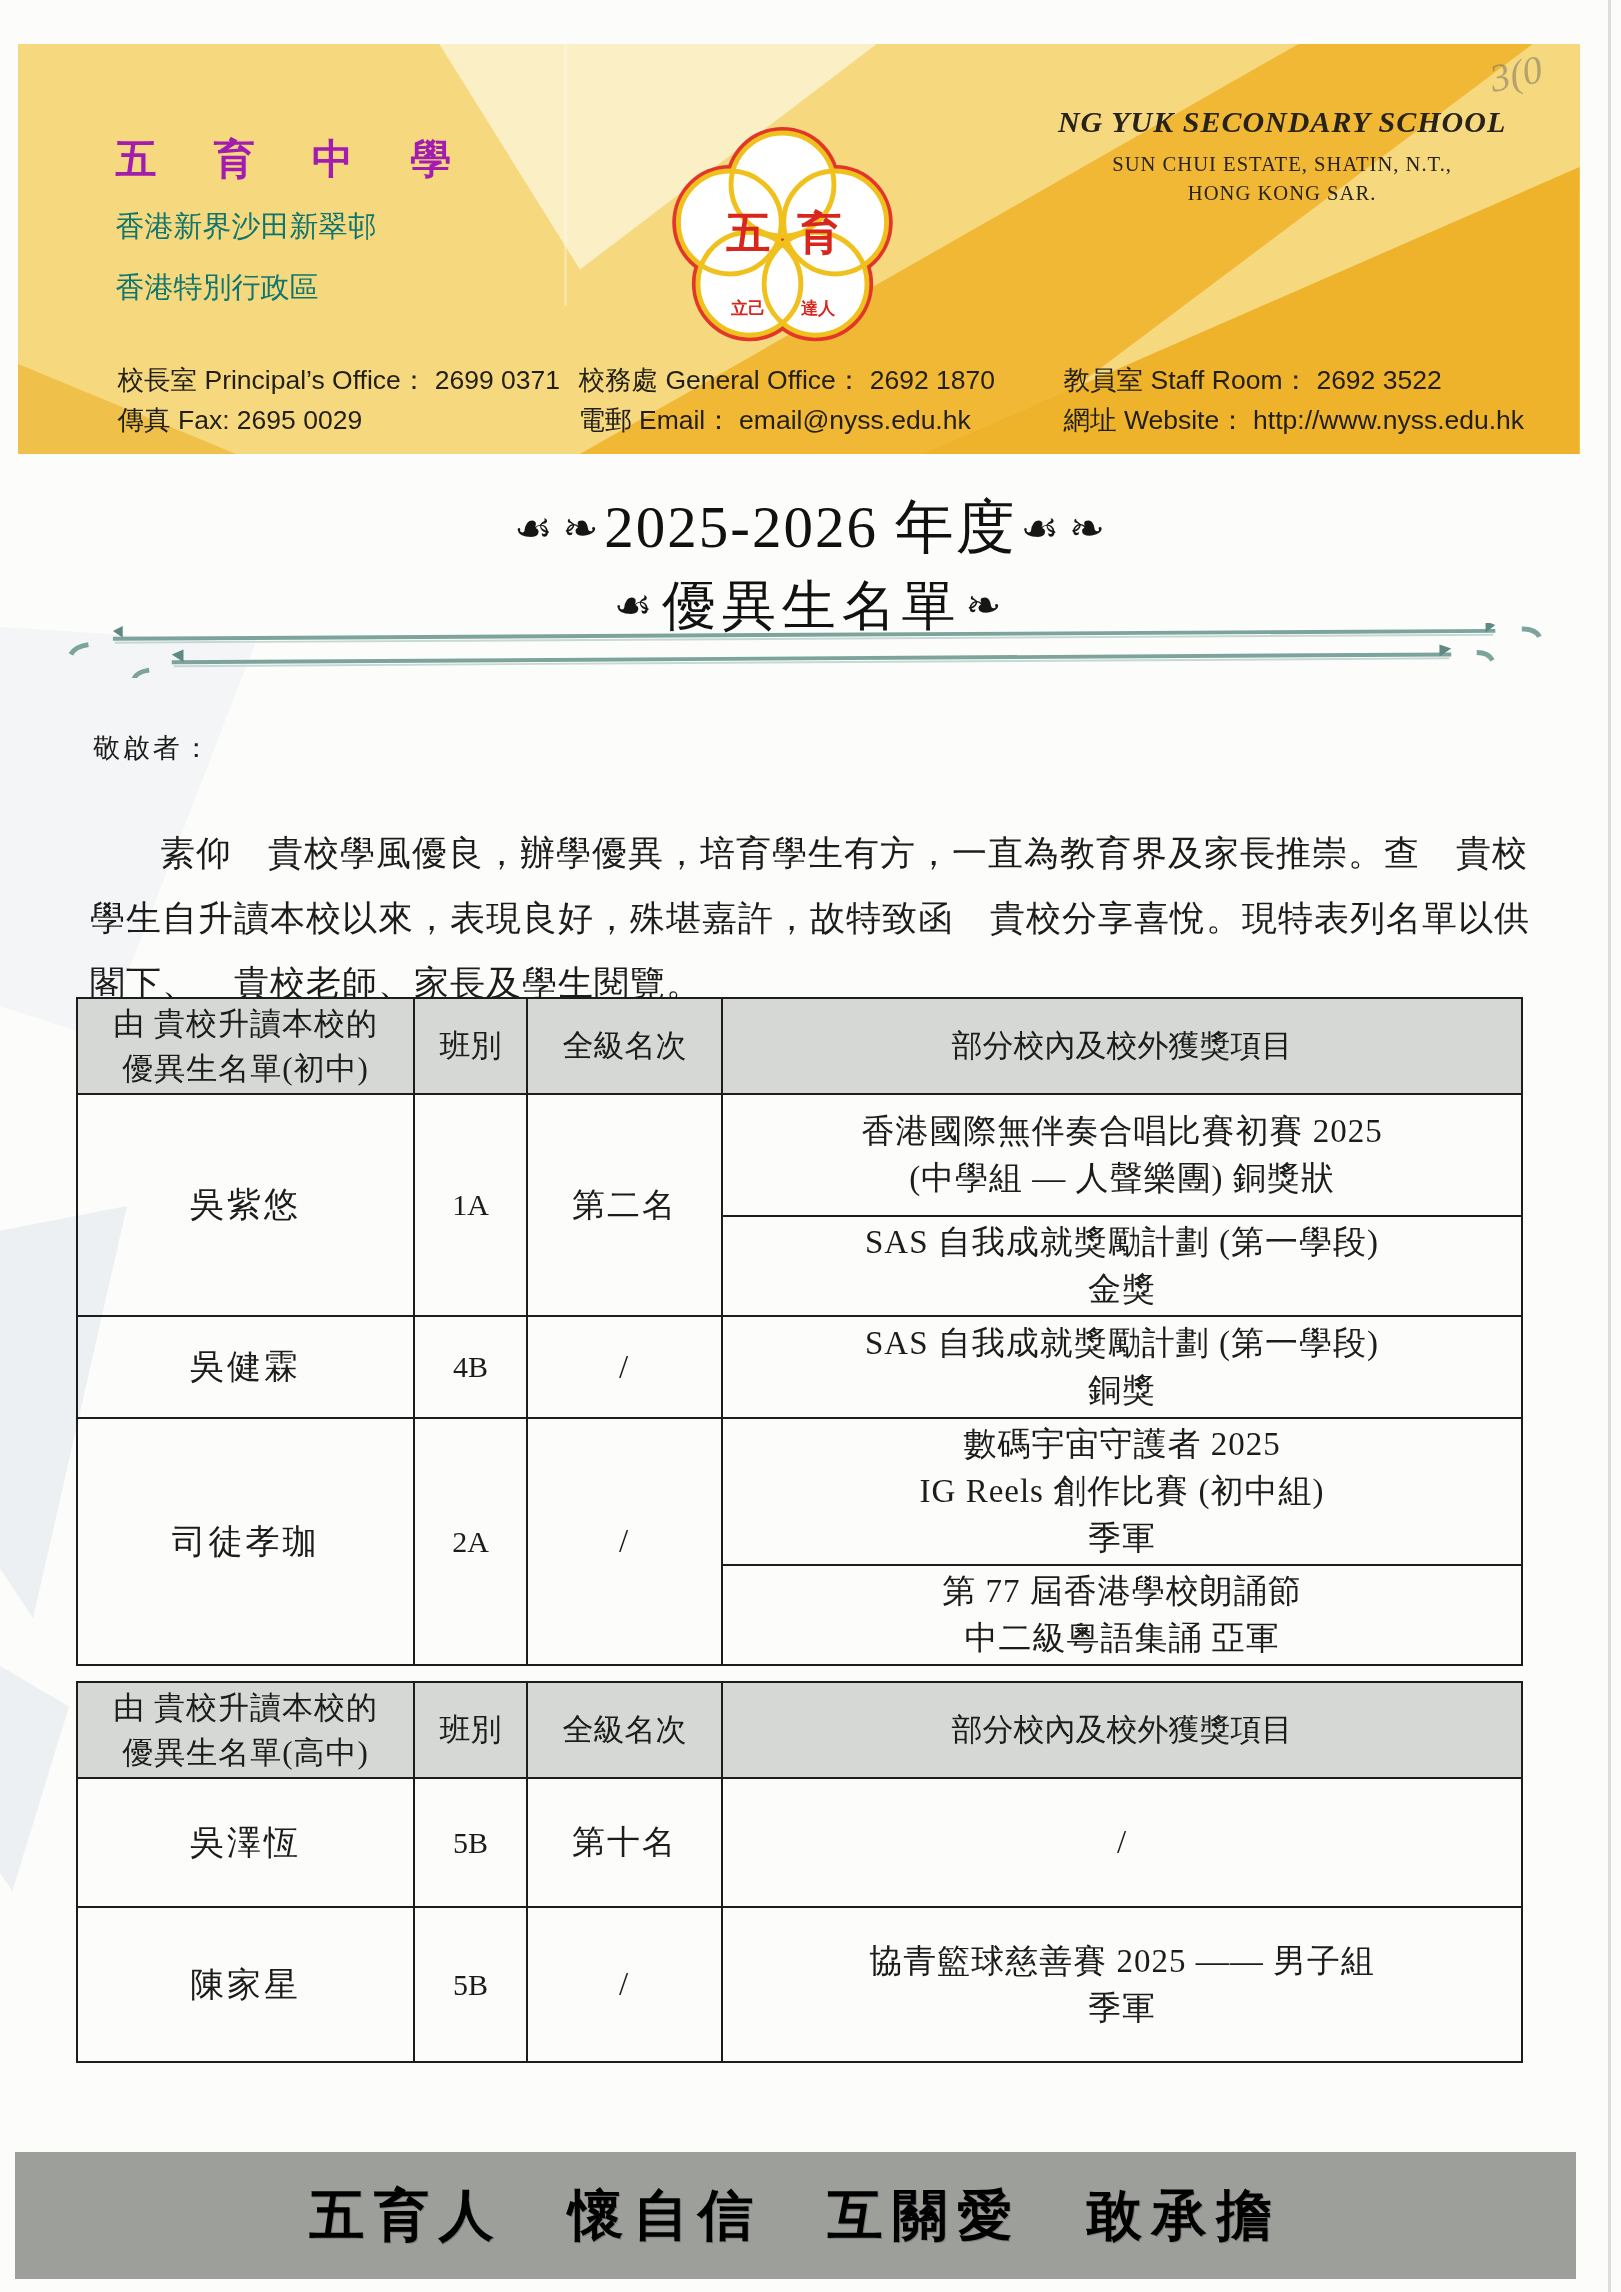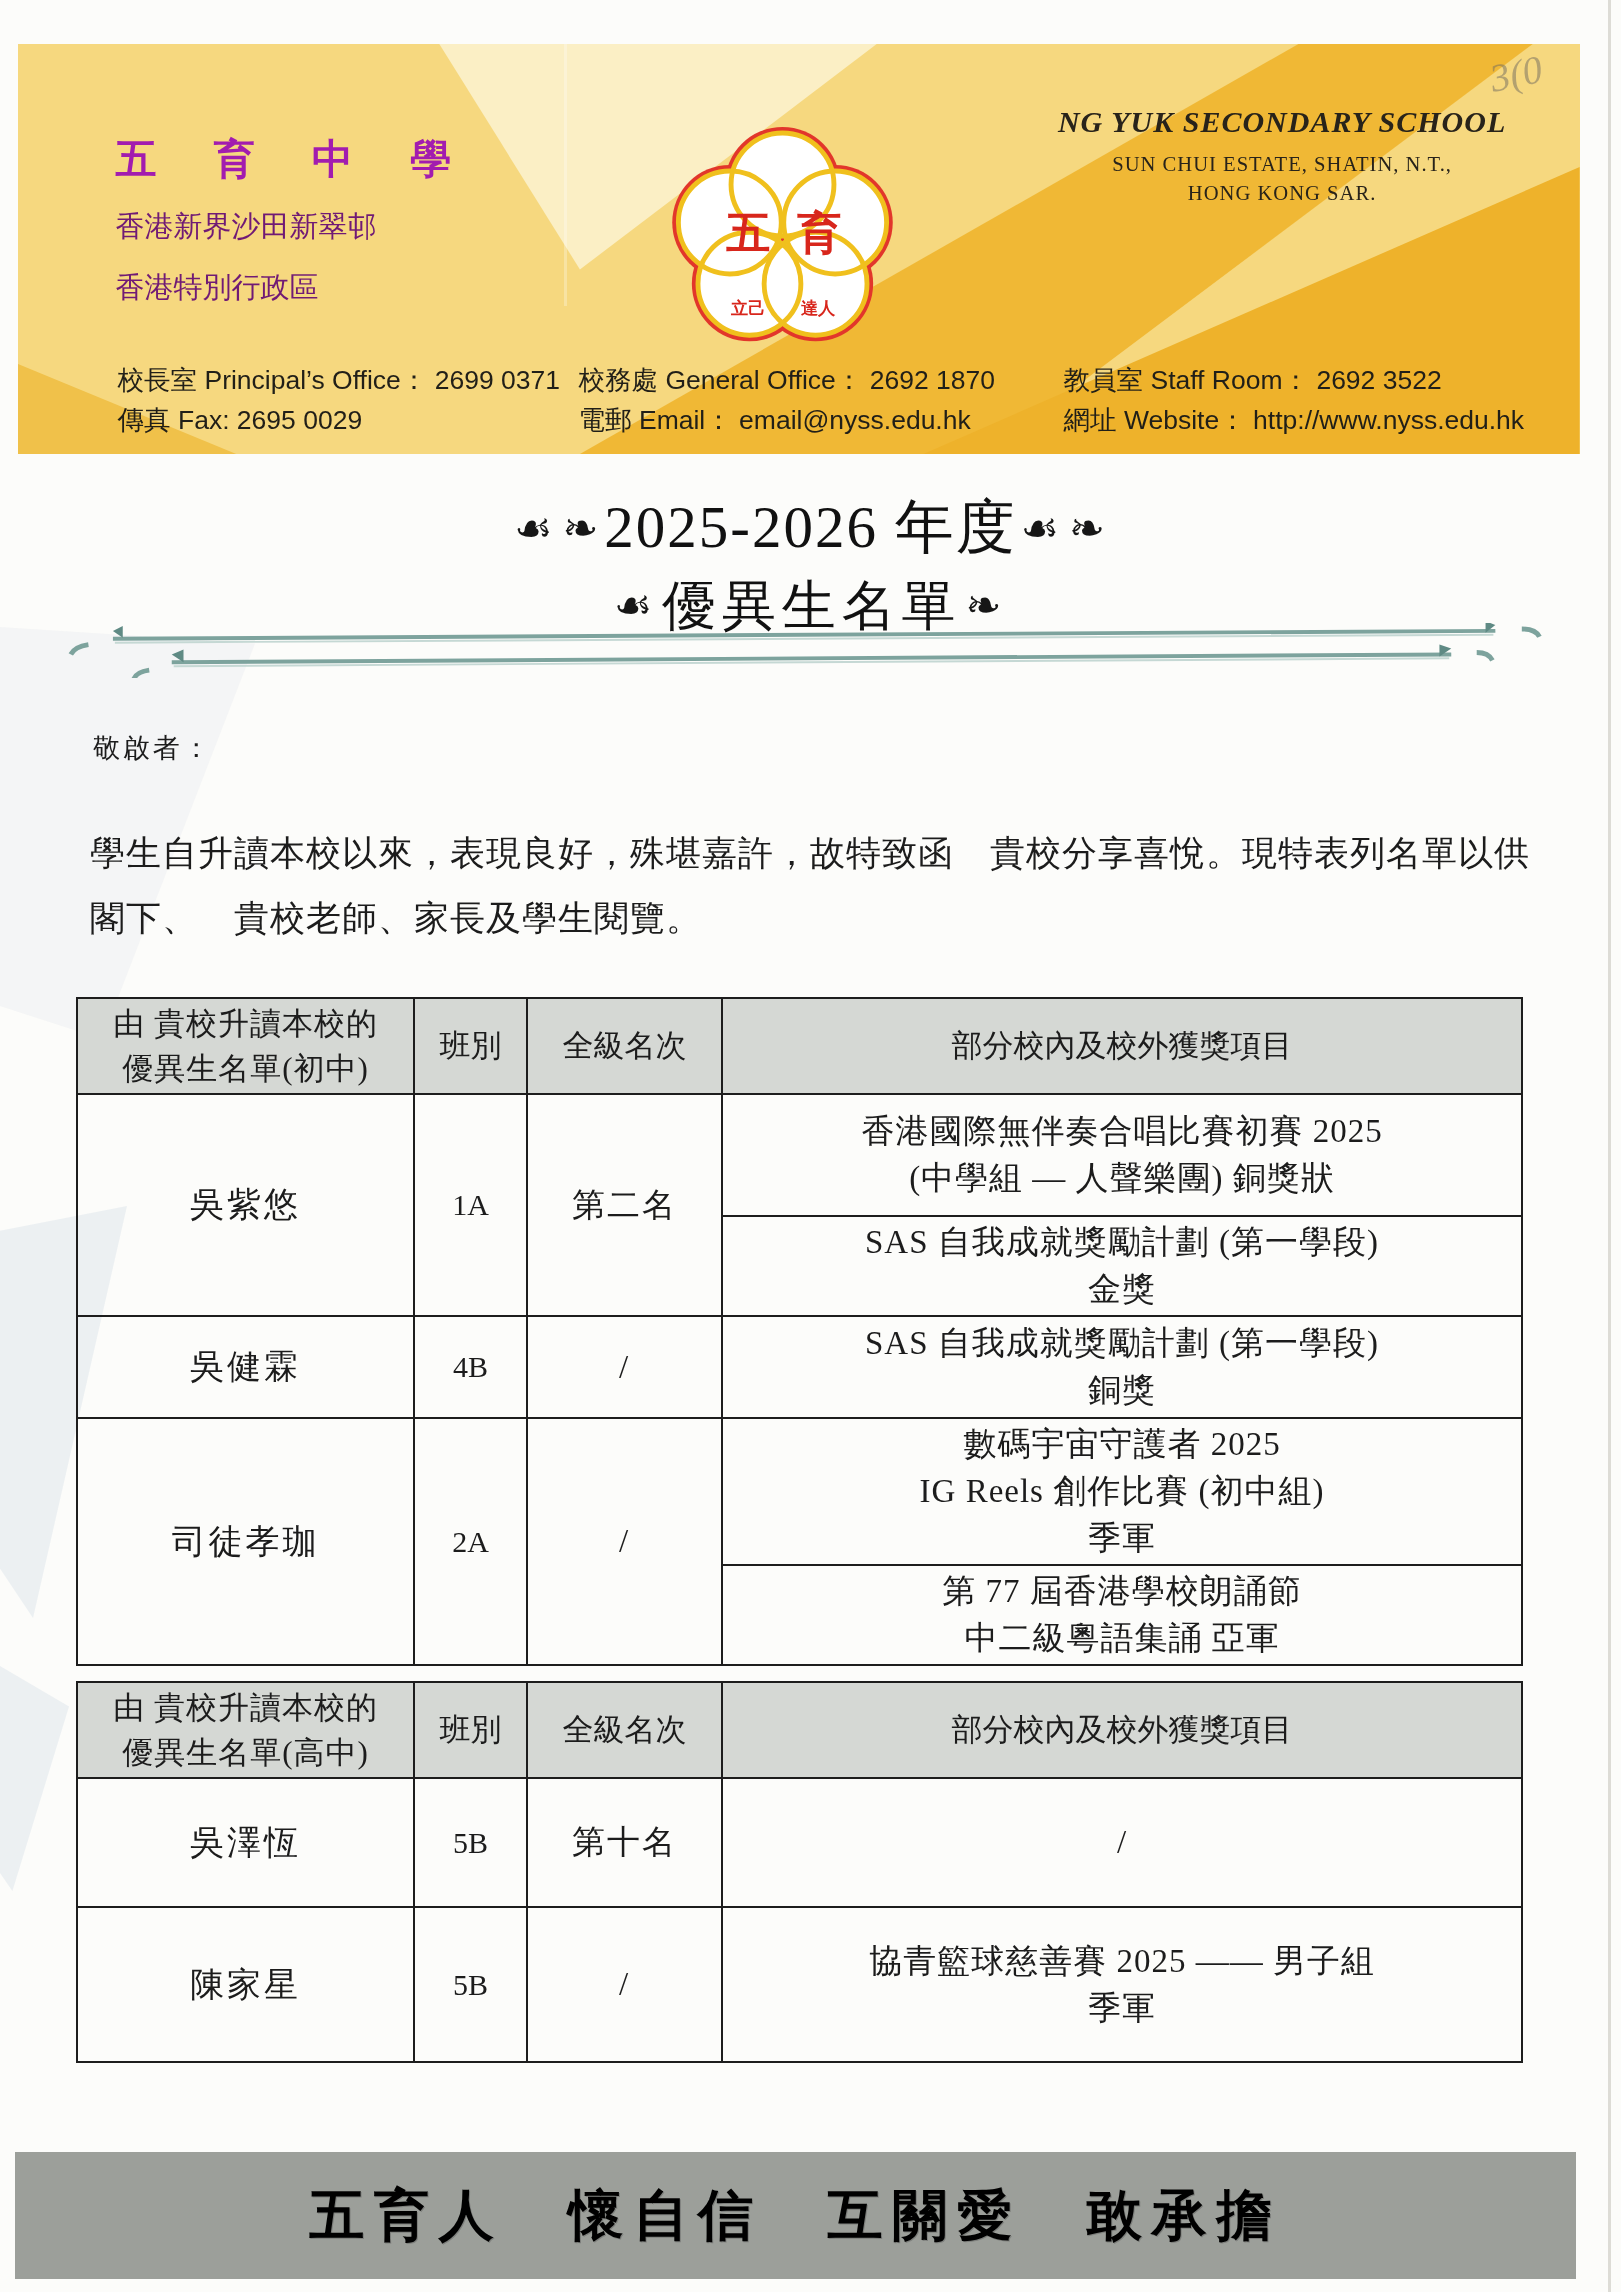--- a/index.html
+++ b/index.html
@@ -20,21 +20,21 @@
   .scan-edge-r{position:absolute;right:9.8px;top:0;width:2.9px;height:2293px;background:#dddcd6;}
   
   .band{position:absolute;left:17.6px;top:44px;width:1562px;height:410px;background:#f6d87f;overflow:hidden;}
   .band .poly{position:absolute;left:0;top:0;width:100%;height:100%;}
   .band .pale{background:#fbefc5;clip-path:polygon(27% 0,55% 0,36% 55%);}
   .band .goldband{background:#efb52e;opacity:.9;clip-path:polygon(82% 0,97% 0,62% 100%,36% 100%);}
   .band .goldcorner{background:#eeb22b;clip-path:polygon(100% 30%,100% 100%,58% 100%);}
   .band .deepleft{background:#f0c14a;clip-path:polygon(0 78%,14% 100%,0 100%);}
   .band .crease{position:absolute;left:546px;top:0;width:3.9px;height:64%;background:rgba(255,255,255,.28);}
   .school-zh{position:absolute;left:98px;top:88px;font-size:41px;font-weight:bold;letter-spacing:23.5px;color:#a21caf;}
-  .addr-zh{position:absolute;left:98px;top:152px;font-size:29px;line-height:61px;color:#701a75;font-family:"Liberation Sans",sans-serif;}
+  .addr-zh{position:absolute;left:98px;top:152px;font-size:29px;line-height:61px;color:#0f766e;font-family:"Liberation Sans",sans-serif;}
   .en-block{position:absolute;left:990px;top:61px;width:549px;text-align:center;color:#28231a;}
   .en-name{font-size:30px;font-style:italic;font-weight:bold;letter-spacing:1px;}
   .en-addr{font-size:20.6px;margin-top:13.7px;letter-spacing:1px;}
   .en-addr2{font-size:20.6px;margin-top:5.9px;letter-spacing:1px;}
   .pencil{position:absolute;left:1490px;top:51px;font-size:39px;color:rgba(112,106,95,.5);font-style:italic;transform:rotate(-12deg);font-family:"Liberation Serif",serif;}
   .logo{position:absolute;left:642px;top:67px;width:245px;height:245px;}
   .contacts{position:absolute;left:0;top:316px;width:100%;font-family:"Liberation Sans",sans-serif;font-size:26.5px;color:#211f18;line-height:40px;}
   .contact-col{position:absolute;white-space:nowrap;}
   .cc1{left:100px;} .cc2{left:561px;} .cc3{left:1046px;}
   
@@ -158,20 +158,21 @@
       <path d="M117 44 L1418 36" stroke="#c5d8d4" stroke-width="2"></path>
       <path d="M115 32 l12 -5 v13 z" stroke="none"></path>
       <path d="M1420 26 l-12 -4 v12 z" stroke="none"></path>
       <path d="M92 48 q-14 2 -16 10" stroke-width="5" fill="none"></path>
       <path d="M1446 30 q12 0 16 8" stroke-width="5" fill="none"></path>
     </g>
   </svg>
 
   <div class="salutation">敬啟者：</div>
   <div class="para">
+    <div class="indent">素仰　貴校學風優良，辦學優異，培育學生有方，一直為教育界及家長推崇。查　貴校</div>
     <div>學生自升讀本校以來，表現良好，殊堪嘉許，故特致函　貴校分享喜悅。現特表列名單以供</div>
     <div>閣下、　貴校老師、家長及學生閱覽。</div>
   </div>
 
   <table class="award t1">
     <colgroup>
         <col style="width:337px">
         <col style="width:113px">
         <col style="width:195px">
         <col style="width:800px">

